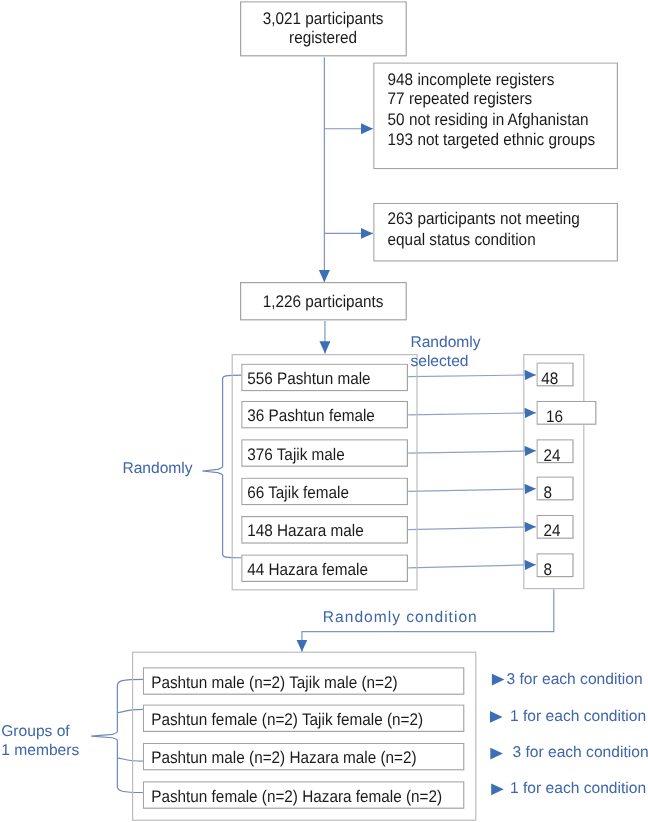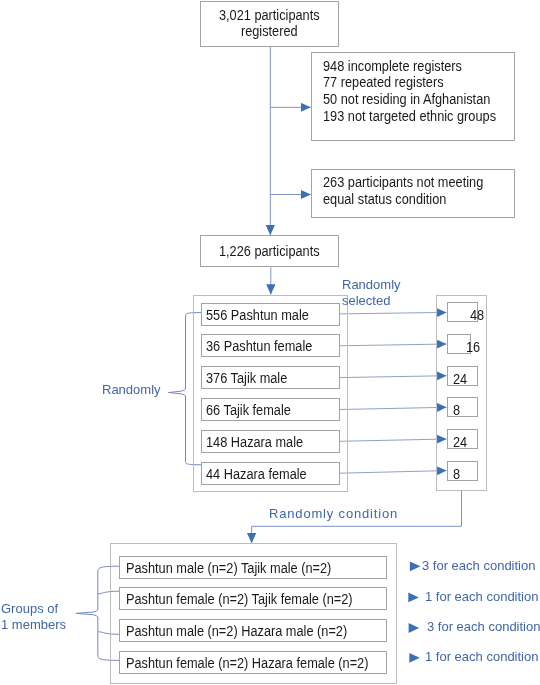--- a/index.html
+++ b/index.html
@@ -85,22 +85,22 @@
 
   <div id="strata-boxes">
       <div class="box left" style="left: 200.8px; top: 302.6px; width: 139px; height: 22.6px; padding-left: 3.6px; padding-top: 3px;"><span>556 Pashtun male</span></div>
       <div class="box left" style="left: 200.8px; top: 334.46px; width: 139px; height: 22.6px; padding-left: 3.6px; padding-top: 3px;"><span>36 Pashtun female</span></div>
       <div class="box left" style="left: 200.8px; top: 366.32px; width: 139px; height: 22.6px; padding-left: 3.6px; padding-top: 3px;"><span>376 Tajik male</span></div>
       <div class="box left" style="left: 200.8px; top: 398.18px; width: 139px; height: 22.6px; padding-left: 3.6px; padding-top: 3px;"><span>66 Tajik female</span></div>
       <div class="box left" style="left: 200.8px; top: 430.04px; width: 139px; height: 22.6px; padding-left: 3.6px; padding-top: 3px;"><span>148 Hazara male</span></div>
       <div class="box left" style="left: 200.8px; top: 461.9px; width: 139px; height: 22.6px; padding-left: 3.6px; padding-top: 3px;"><span>44 Hazara female</span></div>
     </div>
   <div id="selected-boxes">
-      <div class="box left" style="left: 446.7px; top: 302.4px; width: 30.8px; height: 20px; padding-left: 22px; padding-top: 6px;"><span>48</span></div>
-      <div class="box left" style="left: 446.7px; top: 334.04px; width: 24px; height: 20px; padding-left: 18px; padding-top: 6px;"><span>16</span></div>
+      <div class="box left" style="left: 446.7px; top: 302.4px; width: 30.8px; height: 20px; padding-left: 3px; padding-top: 6px;"><span>48</span></div>
+      <div class="box left" style="left: 446.7px; top: 334.04px; width: 50px; height: 20px; padding-left: 7px; padding-top: 6px;"><span>16</span></div>
       <div class="box left" style="left: 446.7px; top: 365.68px; width: 30.8px; height: 20px; padding-left: 5.3px; padding-top: 6px;"><span>24</span></div>
       <div class="box left" style="left: 446.7px; top: 397.32px; width: 30.8px; height: 20px; padding-left: 5.3px; padding-top: 6px;"><span>8</span></div>
       <div class="box left" style="left: 446.7px; top: 428.96px; width: 30.8px; height: 20px; padding-left: 5.3px; padding-top: 6px;"><span>24</span></div>
       <div class="box left" style="left: 446.7px; top: 460.6px; width: 30.8px; height: 20px; padding-left: 5.3px; padding-top: 6px;"><span>8</span></div>
     </div>
 
   <div class="grp" style="left:109.6px;top:543.4px;width:287.9px;height:140.4px;"></div>
   <div id="group-boxes">
       <div class="box left" style="left: 118.7px; top: 555.6px; width: 267.8px; height: 22.5px; padding-left: 5.6px; padding-top: 2px;"><span>Pashtun male (n=2) Tajik male (n=2)</span></div>
       <div class="box left" style="left: 118.7px; top: 587.37px; width: 267.8px; height: 22.5px; padding-left: 5.6px; padding-top: 2px;"><span>Pashtun female (n=2) Tajik female (n=2)</span></div>

